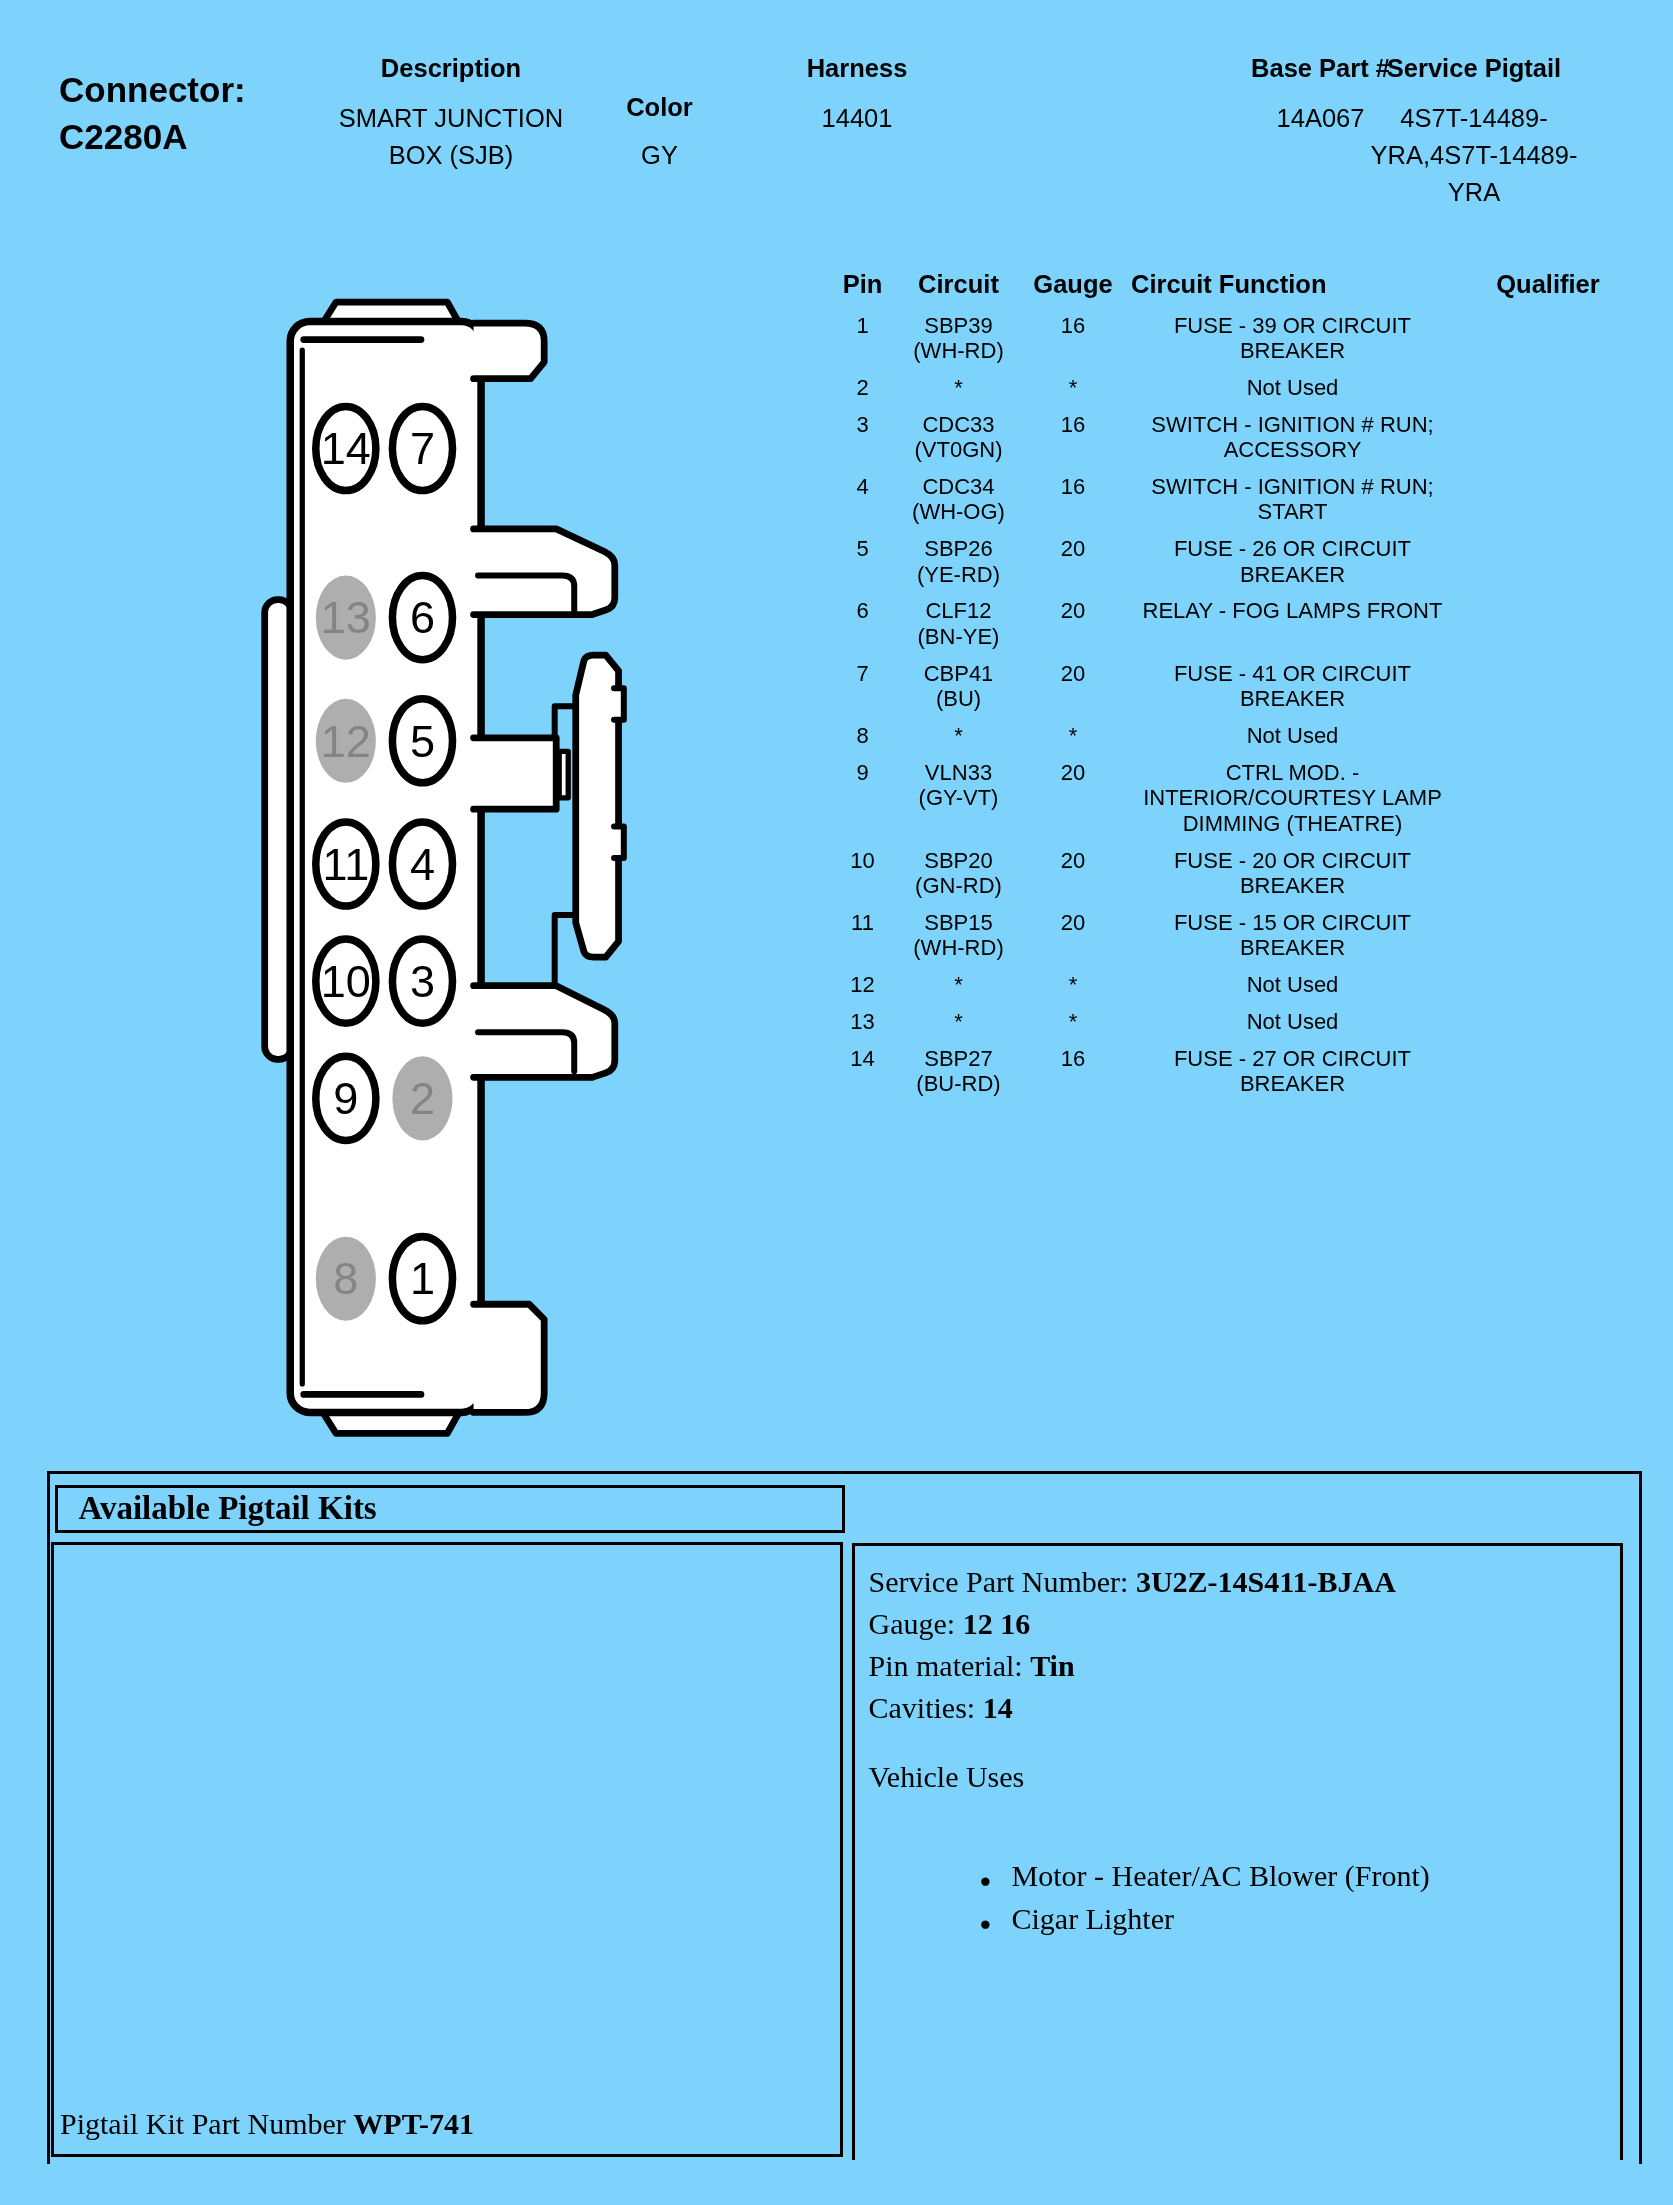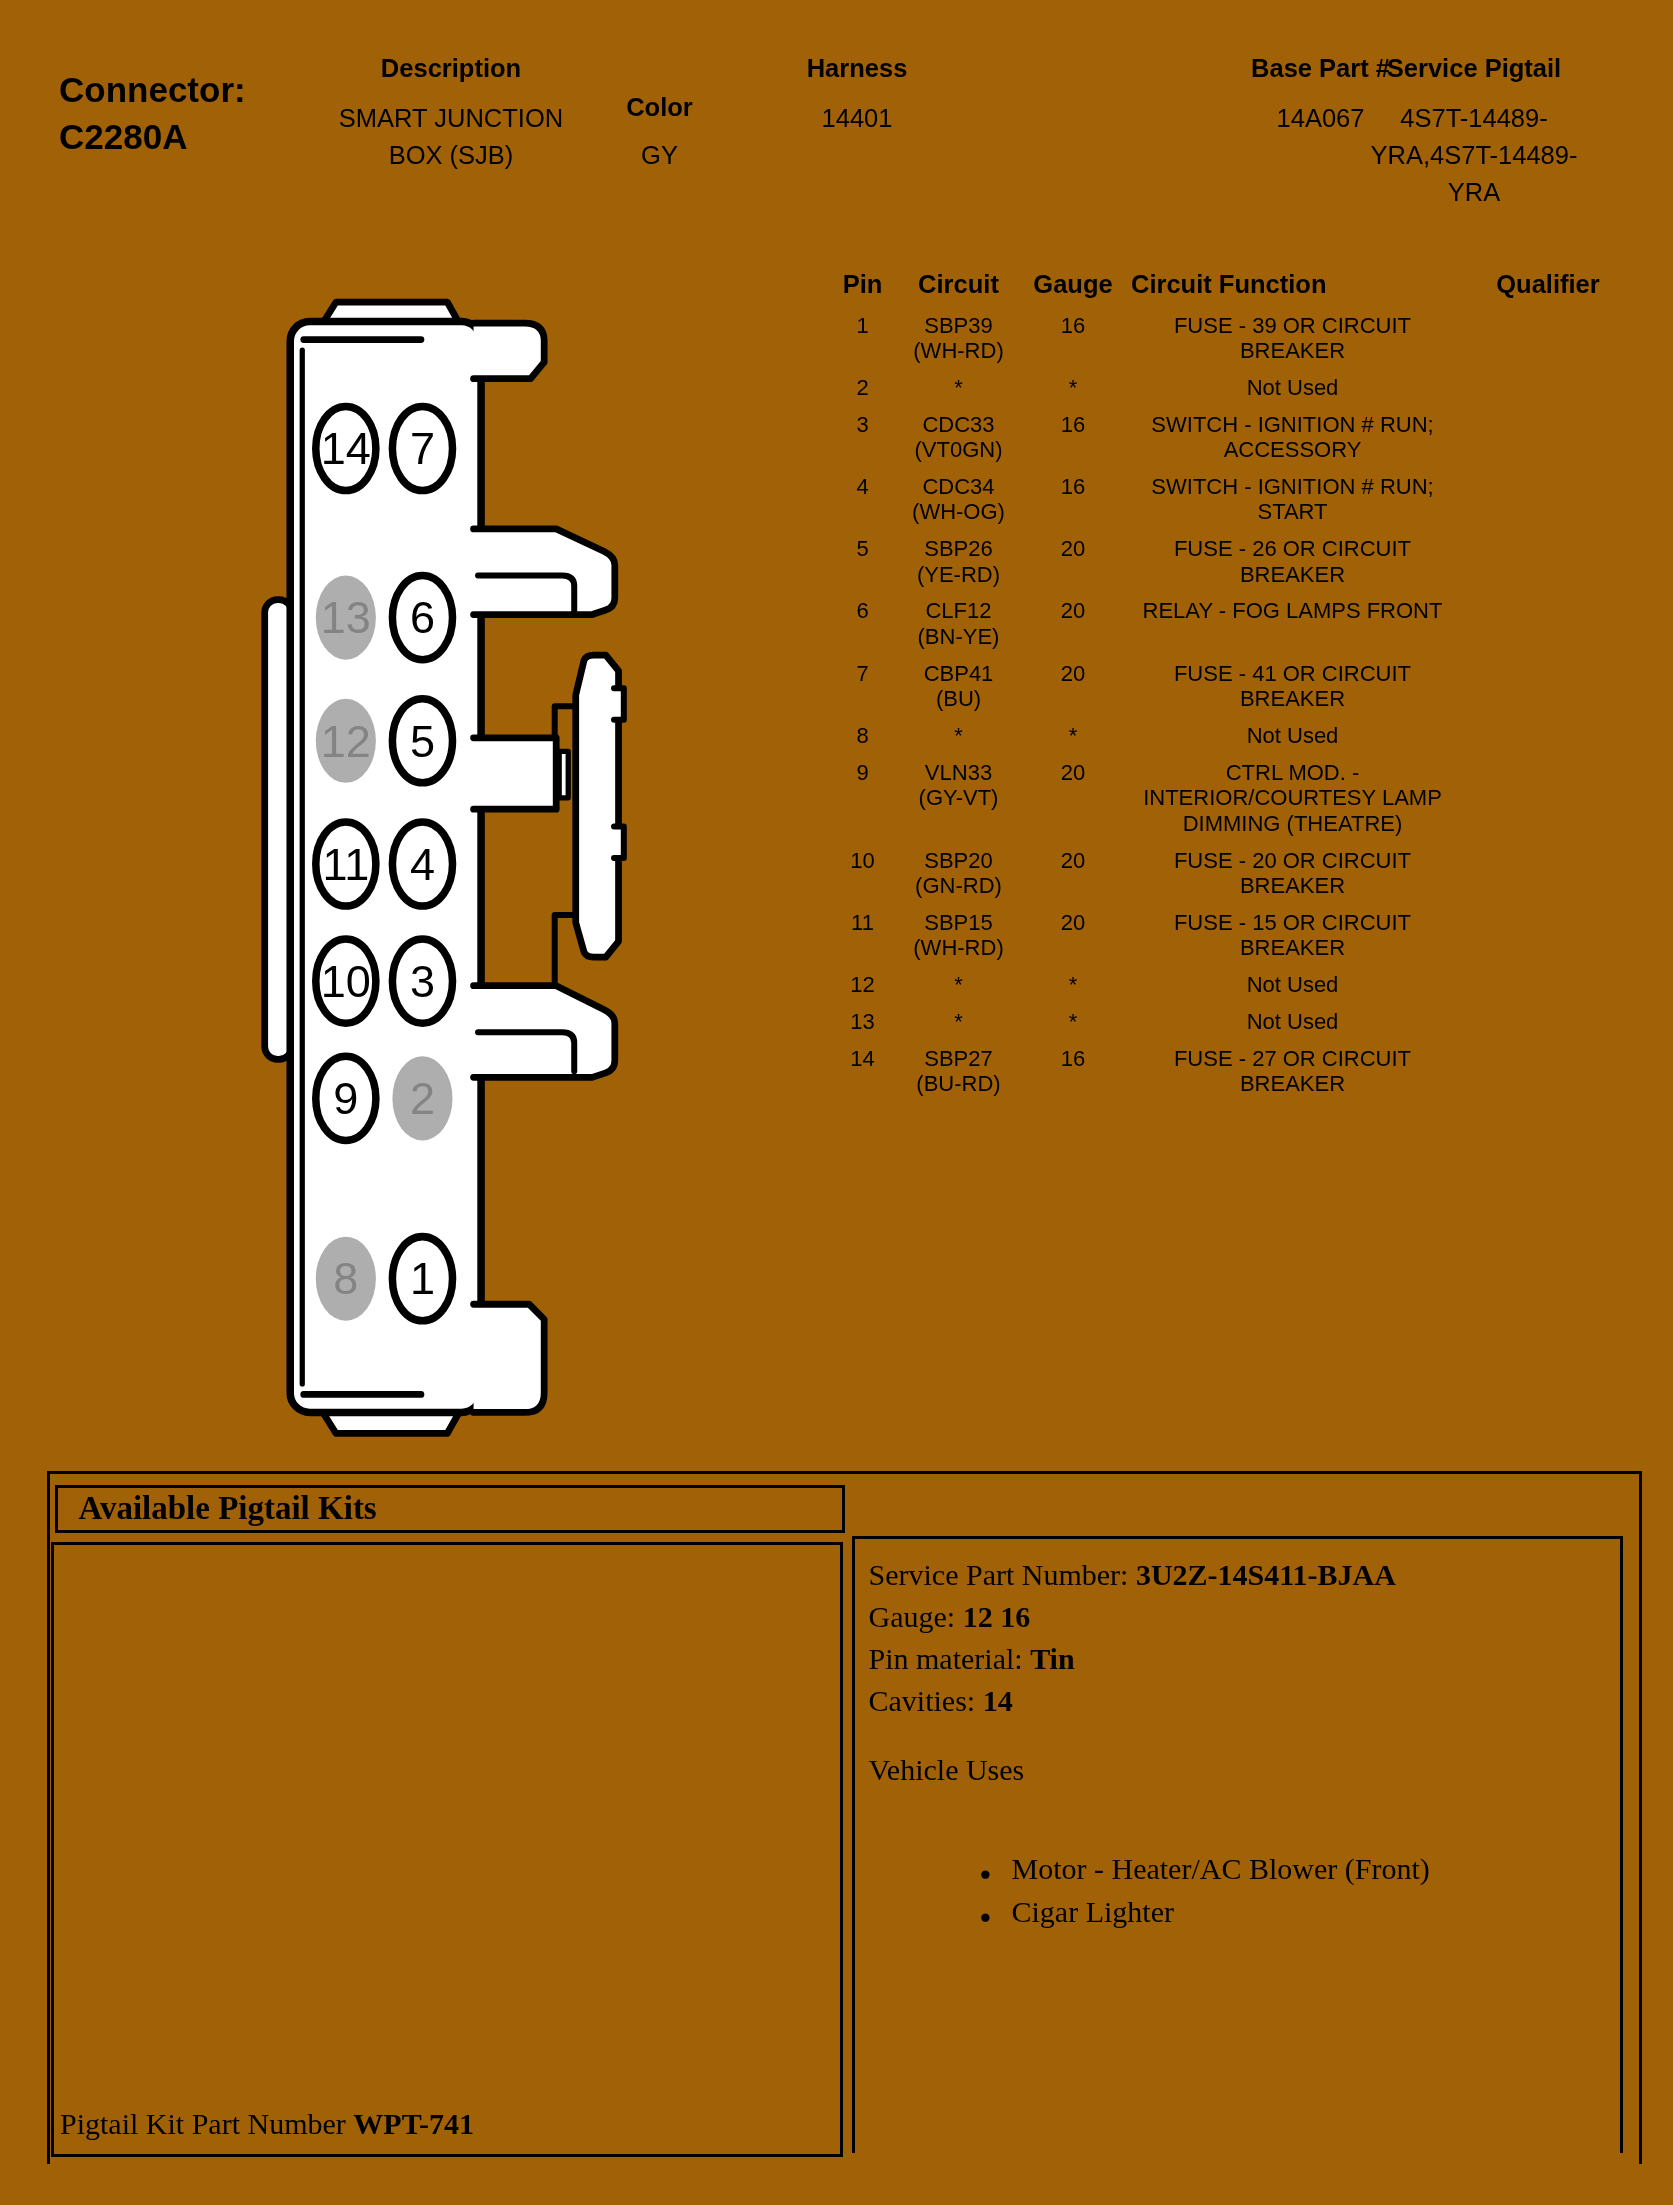--- a/index.html
+++ b/index.html
@@ -1,16 +1,16 @@
 <!DOCTYPE html>
 <html style="font-size:12px"><head>
 <meta charset="utf-8">
 <style>
   html,body{margin:0;padding:0;background:#fff;}
-  #page{position:relative;width:1673px;height:2205px;background:#a16207;overflow:hidden;
+  #page{position:relative;width:1673px;height:2205px;background:#7dd3fc;overflow:hidden;
         font-family:"Liberation Sans",sans-serif;color:#000;}
   .abs{position:absolute;}
 
   
   .conn-title{left:59px;top:66px;font-size:35px;font-weight:bold;line-height:47px;white-space:pre-line;}
   .hcol{text-align:center;}
   .hdr-label{font-size:25.5px;font-weight:bold;}
   .hdr-value{font-size:25.5px;line-height:37px;white-space:pre-line;}
 
   
@@ -24,21 +24,21 @@
 
   
   .serif{font-family:"Liberation Serif",serif;}
   #bottom-wrap{left:47px;top:1471px;width:1589px;height:690px;
      border-top:3.8px solid #000;border-left:3.8px solid #000;border-right:3.8px solid #000;}
   #kits-header-box{position:absolute;left:4.5px;top:10.5px;width:784px;height:42px;
      border:3.8px solid #000;display:flex;align-items:center;}
   #kits-header-box span{font-size:33px;font-weight:bold;padding-left:21px;}
   #kits-body-box{position:absolute;left:1px;top:68px;width:786px;height:609px;border:3.8px solid #000;}
   #kit-number-line{position:absolute;left:6px;bottom:13.5px;font-size:30px;}
-  #service-box{position:absolute;left:802px;top:62px;width:771px;height:617px;
+  #service-box{position:absolute;left:802px;top:69px;width:771px;height:617px;
      border-left:3.8px solid #000;border-top:3.8px solid #000;border-right:3.8px solid #000;
      padding:15px 0 0 13.5px;box-sizing:border-box;}
   .detail-line{font-size:30px;line-height:42px;}
   .detail-line b{font-weight:bold;}
   #uses-title{font-size:30px;margin-top:31px;}
   #uses-list{margin-top:60px;padding:0;list-style:none;}
   #uses-list li{font-size:30px;line-height:43px;padding-left:143px;position:relative;}
   #uses-list li::before{content:"\25CF";position:absolute;left:111px;font-size:19.5px;top:4.5px;}
 
   .bold{font-weight:bold;}

